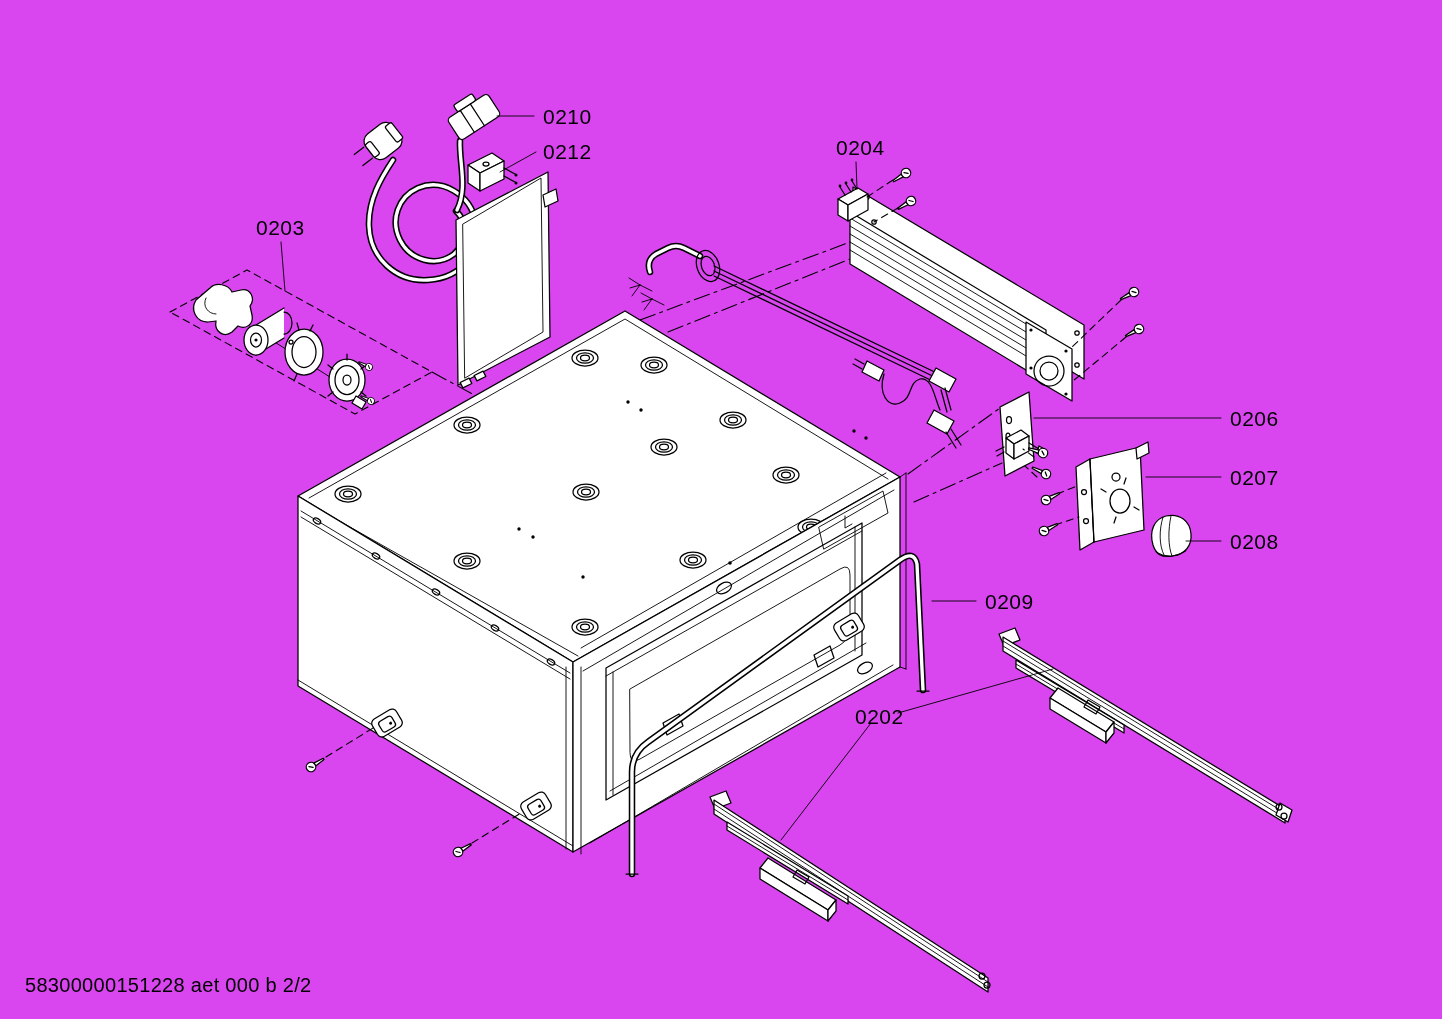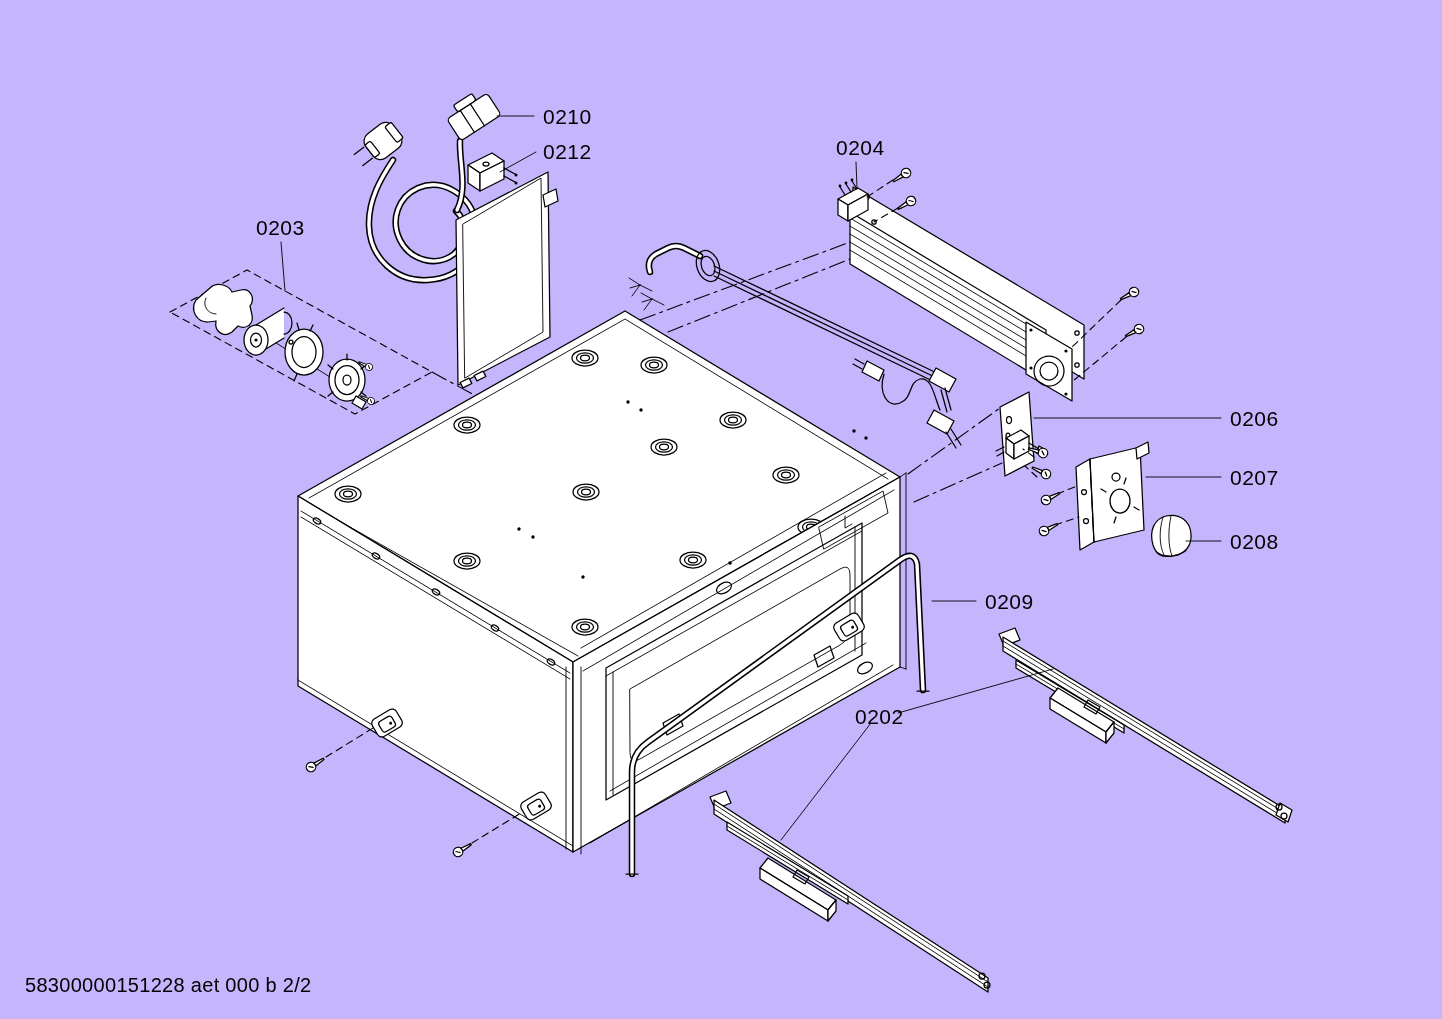--- a/index.html
+++ b/index.html
@@ -1,16 +1,16 @@
 <!DOCTYPE html>
 <html><head>
 <meta charset="utf-8">
 <style>
   html,body{margin:0;padding:0;background:#fff;}
-  .page{position:relative;width:1442px;height:1019px;background:#c4b5fd;overflow:hidden;
+  .page{position:relative;width:1442px;height:1019px;background:#d946ef;overflow:hidden;
         font-family:"Liberation Sans",sans-serif;}
   svg{display:block;--lc:#000;}
   svg path,svg line,svg polyline,svg polygon,svg ellipse,svg circle,svg rect{
       stroke:var(--lc);fill:none;stroke-width:1.25;stroke-linecap:round;stroke-linejoin:round;}
   .f{fill:#fff;}
   .fb{fill:var(--lc);stroke:none;}
   .thin{stroke-width:0.9;}
   .dash{stroke-dasharray:7 5;stroke-width:1.1;}
   .dashdot{stroke-dasharray:16 5 3 5;stroke-width:1.1;}
   .co{stroke-width:6.5;}

